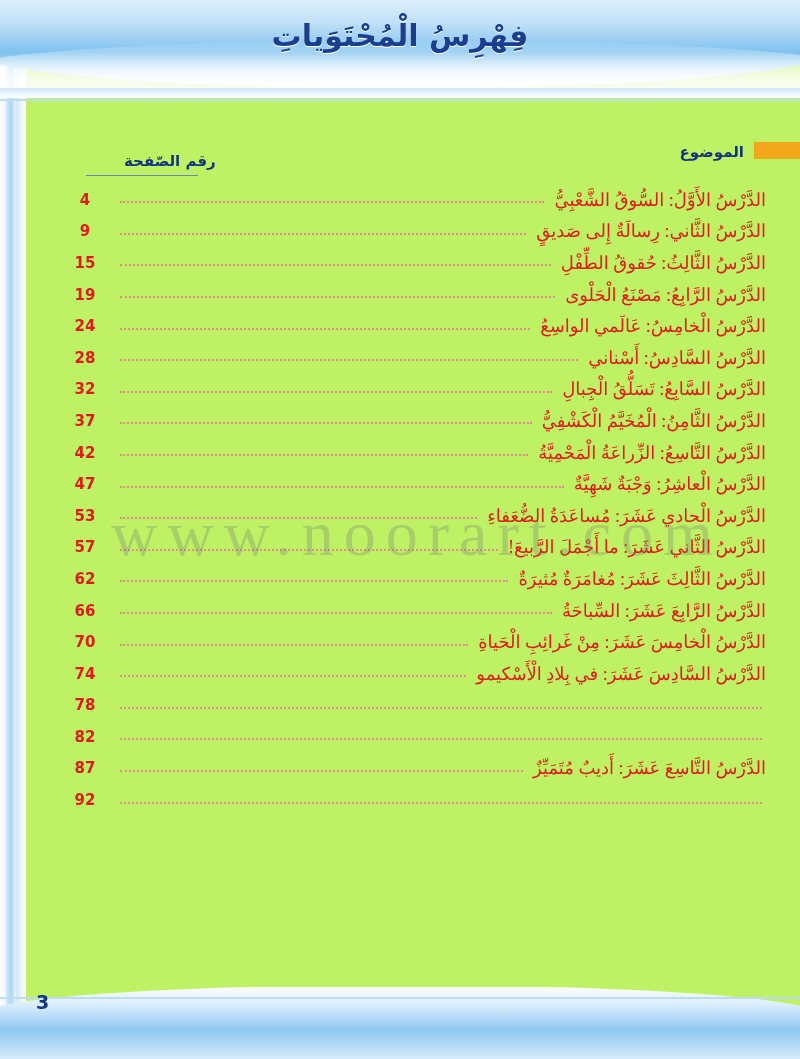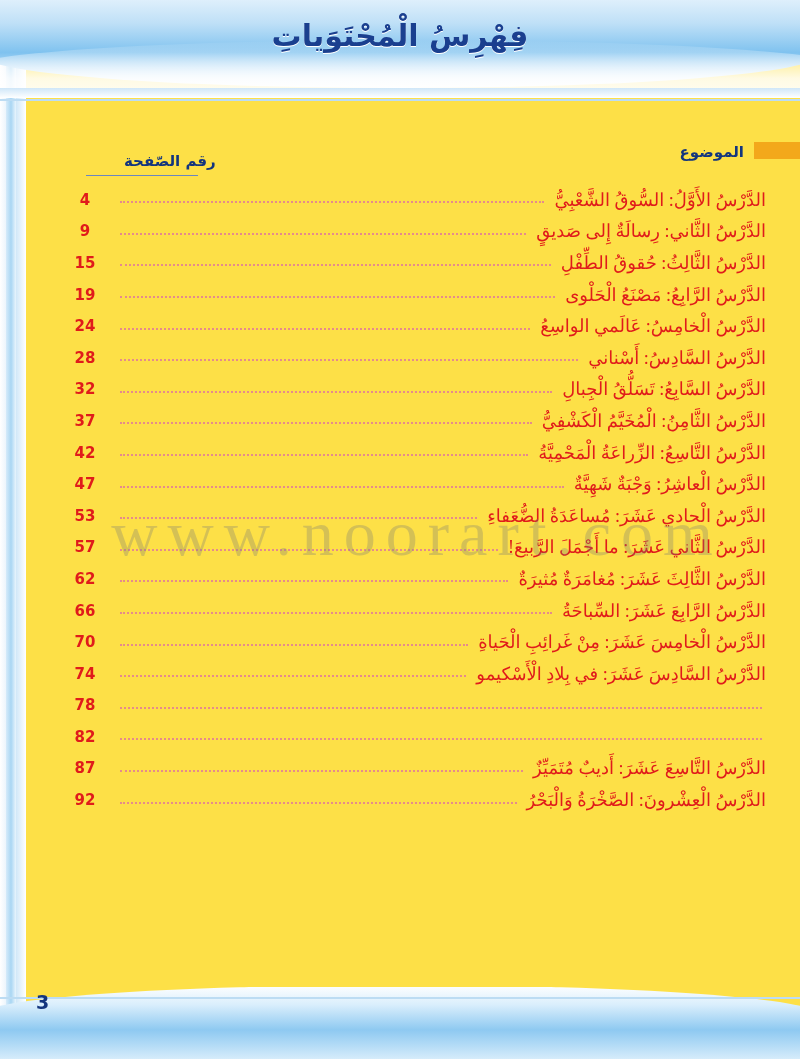--- a/index.html
+++ b/index.html
@@ -12,21 +12,21 @@
     background: #ffffff;
     font-family: "DejaVu Sans", "Liberation Sans", sans-serif;
     position: relative;
     overflow: hidden;
   }
 
   
   .page {
     position: absolute;
     inset: 0;
-    background: #fde047;
+    background: #bef264;
     border-radius: 15px;
   }
   
   .left-bar {
     position: absolute;
     left: 0;
     top: 0;
     bottom: 0;
     width: 26px;
     background: linear-gradient(to right, #ffffff 0%, #eaf4fc 25%, #cfe7f8 60%, #ffffff 100%);
@@ -387,21 +387,20 @@
     </div>
 
     <div class="toc-row">
       <span class="toc-title">الدَّرْسُ التَّاسِعَ عَشَرَ: أَديبٌ مُتَمَيِّزٌ</span>
       <span class="toc-dots"></span>
       <span class="toc-page">87</span>
       <span class="spacer-left"></span>
     </div>
 
     <div class="toc-row">
-      <span class="toc-title">الدَّرْسُ الْعِشْرونَ: الصَّخْرَةُ وَالْبَحْرُ</span>
       <span class="toc-dots"></span>
       <span class="toc-page">92</span>
       <span class="spacer-left"></span>
     </div>
 
   </div>
 
   <div class="watermark">www.noorart.com</div>
 
   <div class="footer">

